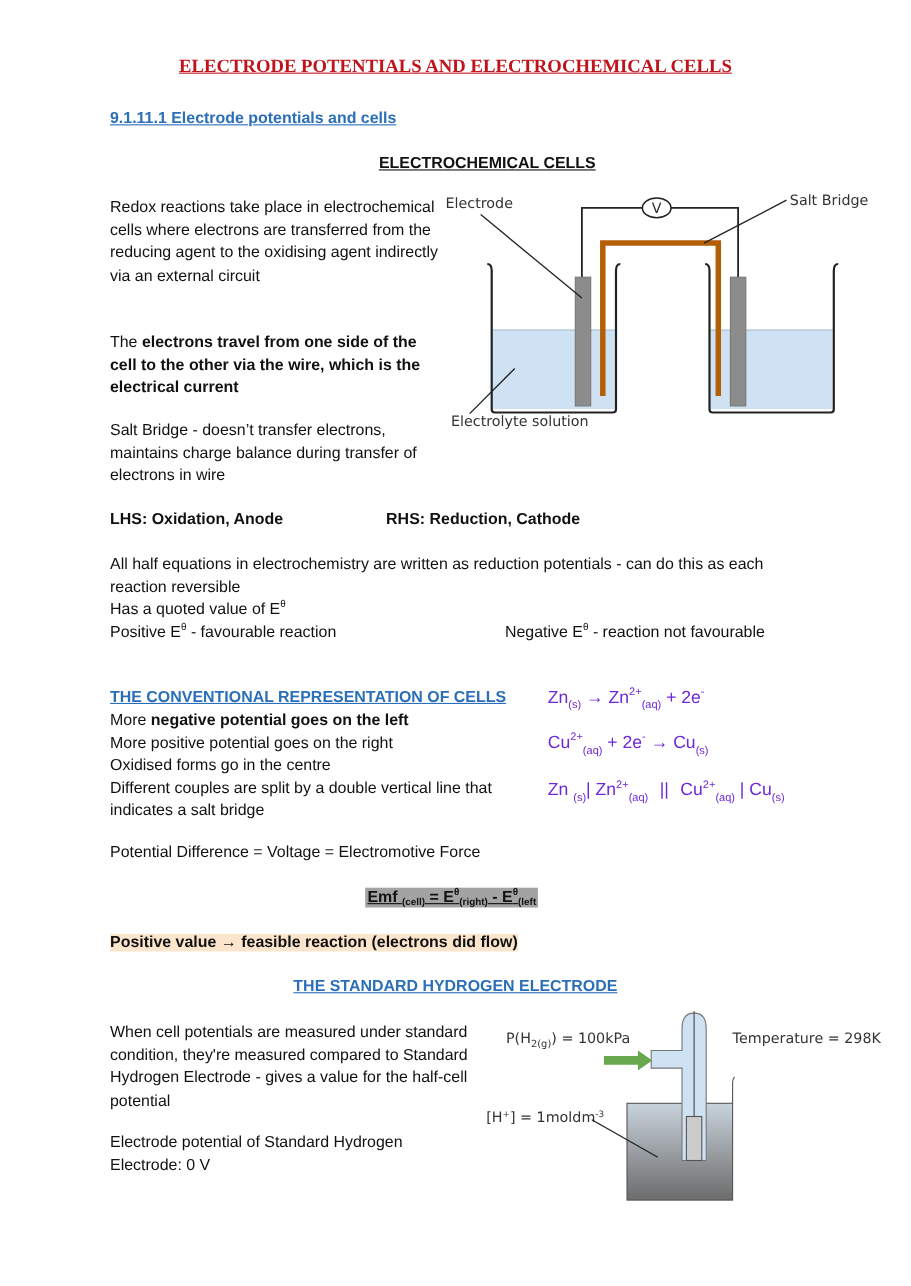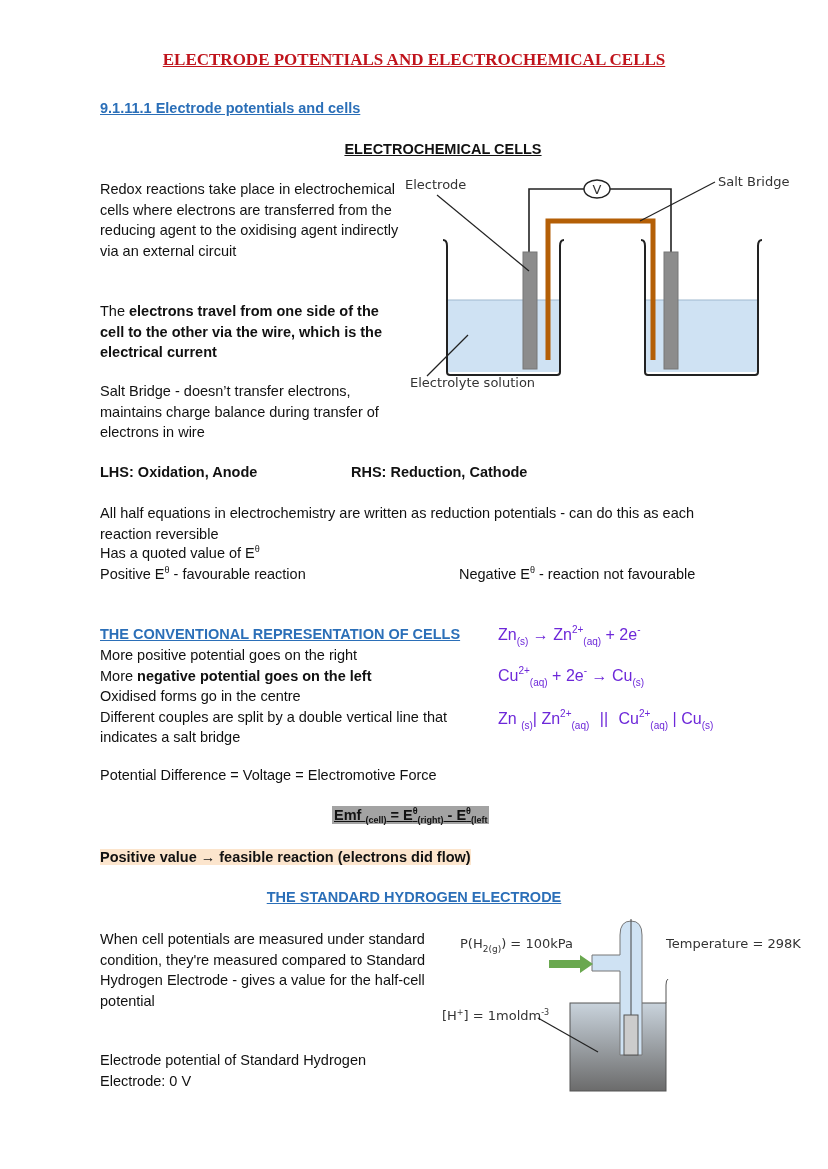--- a/index.html
+++ b/index.html
@@ -75,22 +75,22 @@
 </div>
 <div class="abs" style="left:100px;top:565px;">
   <span>Positive E</span><sup>θ</sup><span> - favourable reaction</span>
 </div>
 <div class="abs" style="left:459px;top:565px;">
   <span>Negative E</span><sup>θ</sup><span> - reaction not favourable</span>
 </div>
 
 <div class="abs blueh" style="left:100px;top:626px;">THE CONVENTIONAL REPRESENTATION OF CELLS</div>
 <div class="abs para" style="left:100px;top:645px;width:385px;">
+  <p><span>More </span><b>negative potential goes on the left</b></p>
   <p>More positive potential goes on the right</p>
-  <p><span>More </span><b>negative potential goes on the left</b></p>
   <p>Oxidised forms go in the centre</p>
   <p>Different couples are split by a double vertical line that indicates a salt bridge</p>
 </div>
 
 <div class="abs eq" style="left:498px;top:624px;">
   <span>Zn</span><sub>(s)</sub>
   <span>→</span>
   <span>Zn</span><sup>2+</sup><sub>(aq)</sub><span> + 2e</span><sup>-</sup>
 </div>
 <div class="abs eq" style="left:498px;top:665px;">
@@ -108,21 +108,21 @@
 <div class="abs" style="left:100px;top:767px;">Potential Difference = Voltage = Electromotive Force</div>
 <div class="abs" style="left:332px;top:806px;">
   <span class="emf"><span>Emf </span><sub>(cell)</sub><span> = E</span><sup>θ</sup><sub>(right)</sub><span> - E</span><sup>θ</sup><sub>(left</sub></span>
 </div>
 <div class="abs" style="left:100px;top:849px;">
   <span class="hl">Positive value → feasible reaction (electrons did flow)</span>
 </div>
 
 <div class="abs blueh" style="left:0;width:828px;top:889px;text-align:center;"><span>THE STANDARD HYDROGEN ELECTRODE</span></div>
 <div class="abs para" style="left:100px;top:929px;width:330px;">When cell potentials are measured under standard condition, they're measured compared to Standard Hydrogen Electrode - gives a value for the half-cell potential</div>
-<div class="abs para" style="left:100px;top:1029px;width:300px;margin-top:21px;">Electrode potential of Standard Hydrogen Electrode: 0 V</div>
+<div class="abs para" style="left:100px;top:1029px;width:300px;">Electrode potential of Standard Hydrogen Electrode: 0 V</div>
 
 <svg class="abs" style="left:430px;top:915px;" width="380" height="185" viewBox="0 0 380 185">
   <defs>
     <linearGradient id="sol" x1="0" y1="0" x2="0" y2="1">
       <stop offset="0" stop-color="#c9d3dc"></stop>
       <stop offset="1" stop-color="#6b6b6b"></stop>
     </linearGradient>
   </defs>
   <rect x="140" y="88" width="96" height="88" fill="url(#sol)" stroke="#555" stroke-width="1"></rect>
   <path d="M236,88 V70 q0,-5 2,-6" fill="none" stroke="#555" stroke-width="1"></path>

